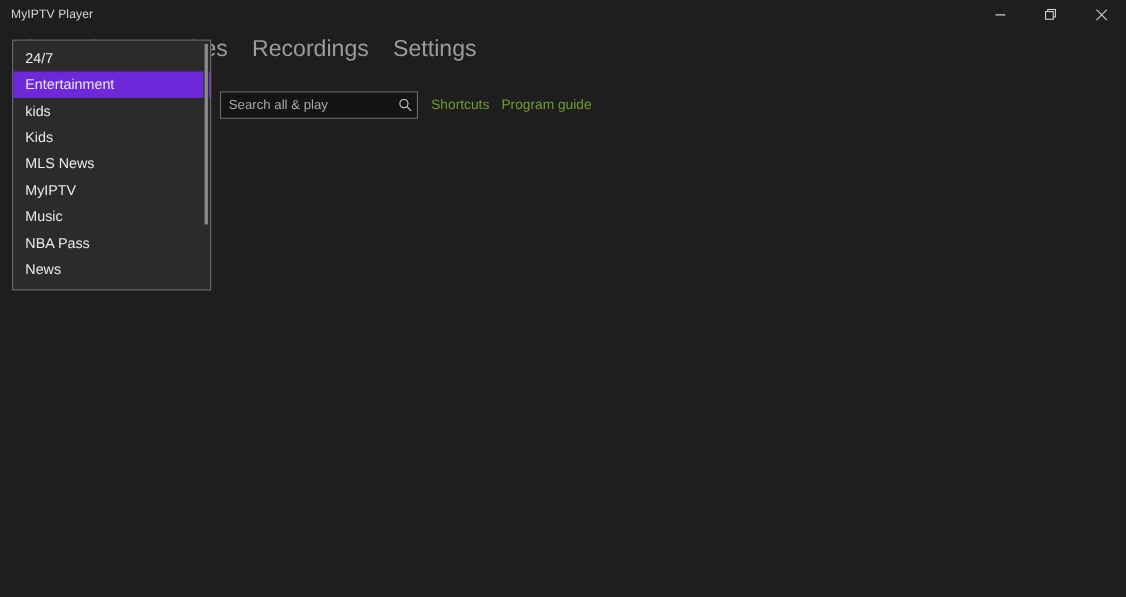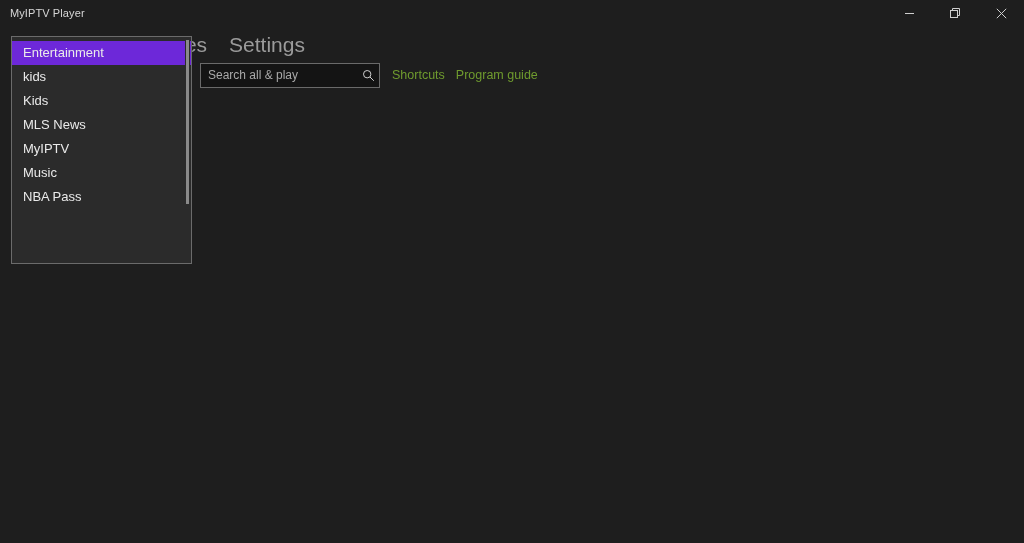--- a/index.html
+++ b/index.html
@@ -63,21 +63,21 @@
     margin-left: 10px;
     white-space: nowrap;
     line-height: 1;
   }
   .nav-item.active { color: #2d6da4; }
   .nav-item + .nav-item { margin-left: 22px; }
 
   
   .toolbar {
     position: absolute;
-    top: 62px;
+    top: 82px;
     left: 200px;
     height: 26px;
     display: flex;
     align-items: center;
     z-index: 10;
     justify-content: flex-end;
   }
   .searchbox {
     width: 180px;
     height: 25px;
@@ -199,45 +199,48 @@
         <line x1="0.8" y1="0.8" x2="10.2" y2="10.2" stroke="currentColor" stroke-width="1"></line>
         <line x1="10.2" y1="0.8" x2="0.8" y2="10.2" stroke="currentColor" stroke-width="1"></line>
       </svg>
     </span>
   </div>
 </div>
 
 <div class="nav">
   <div class="nav-item active">Channels</div>
   <div class="nav-item">Favorites</div>
+  <div class="nav-item">Recordings</div>
   <div class="nav-item">Settings</div>
 </div>
 
 <div class="toolbar">
   <div class="searchbox">
     <input type="text" placeholder="Search all &amp; play" style="">
     <span class="search-icon">
       <svg width="13" height="13" viewBox="0 0 13 13">
         <circle cx="5.2" cy="5.2" r="3.7" fill="none" stroke="currentColor" stroke-width="1"></circle>
         <line x1="8.0" y1="8.0" x2="11.8" y2="11.8" stroke="currentColor" stroke-width="1"></line>
       </svg>
     </span>
   </div>
 
   <span class="toolbar-link">Shortcuts</span>
   <span class="toolbar-link">Program guide</span>
 </div>
 
 <div class="dropdown">
   <div class="dropdown-list">
+    <div class="dropdown-item">24/7</div>
     <div class="dropdown-item selected">Entertainment</div>
     <div class="dropdown-item">kids</div>
     <div class="dropdown-item">Kids</div>
     <div class="dropdown-item">MLS News</div>
     <div class="dropdown-item">MyIPTV</div>
     <div class="dropdown-item">Music</div>
     <div class="dropdown-item">NBA Pass</div>
+    <div class="dropdown-item">News</div>
   </div>
 
   <div class="dd-scrollbar">
     <div class="dd-scroll-thumb"></div>
   </div>
 </div>
 
 </body></html>

